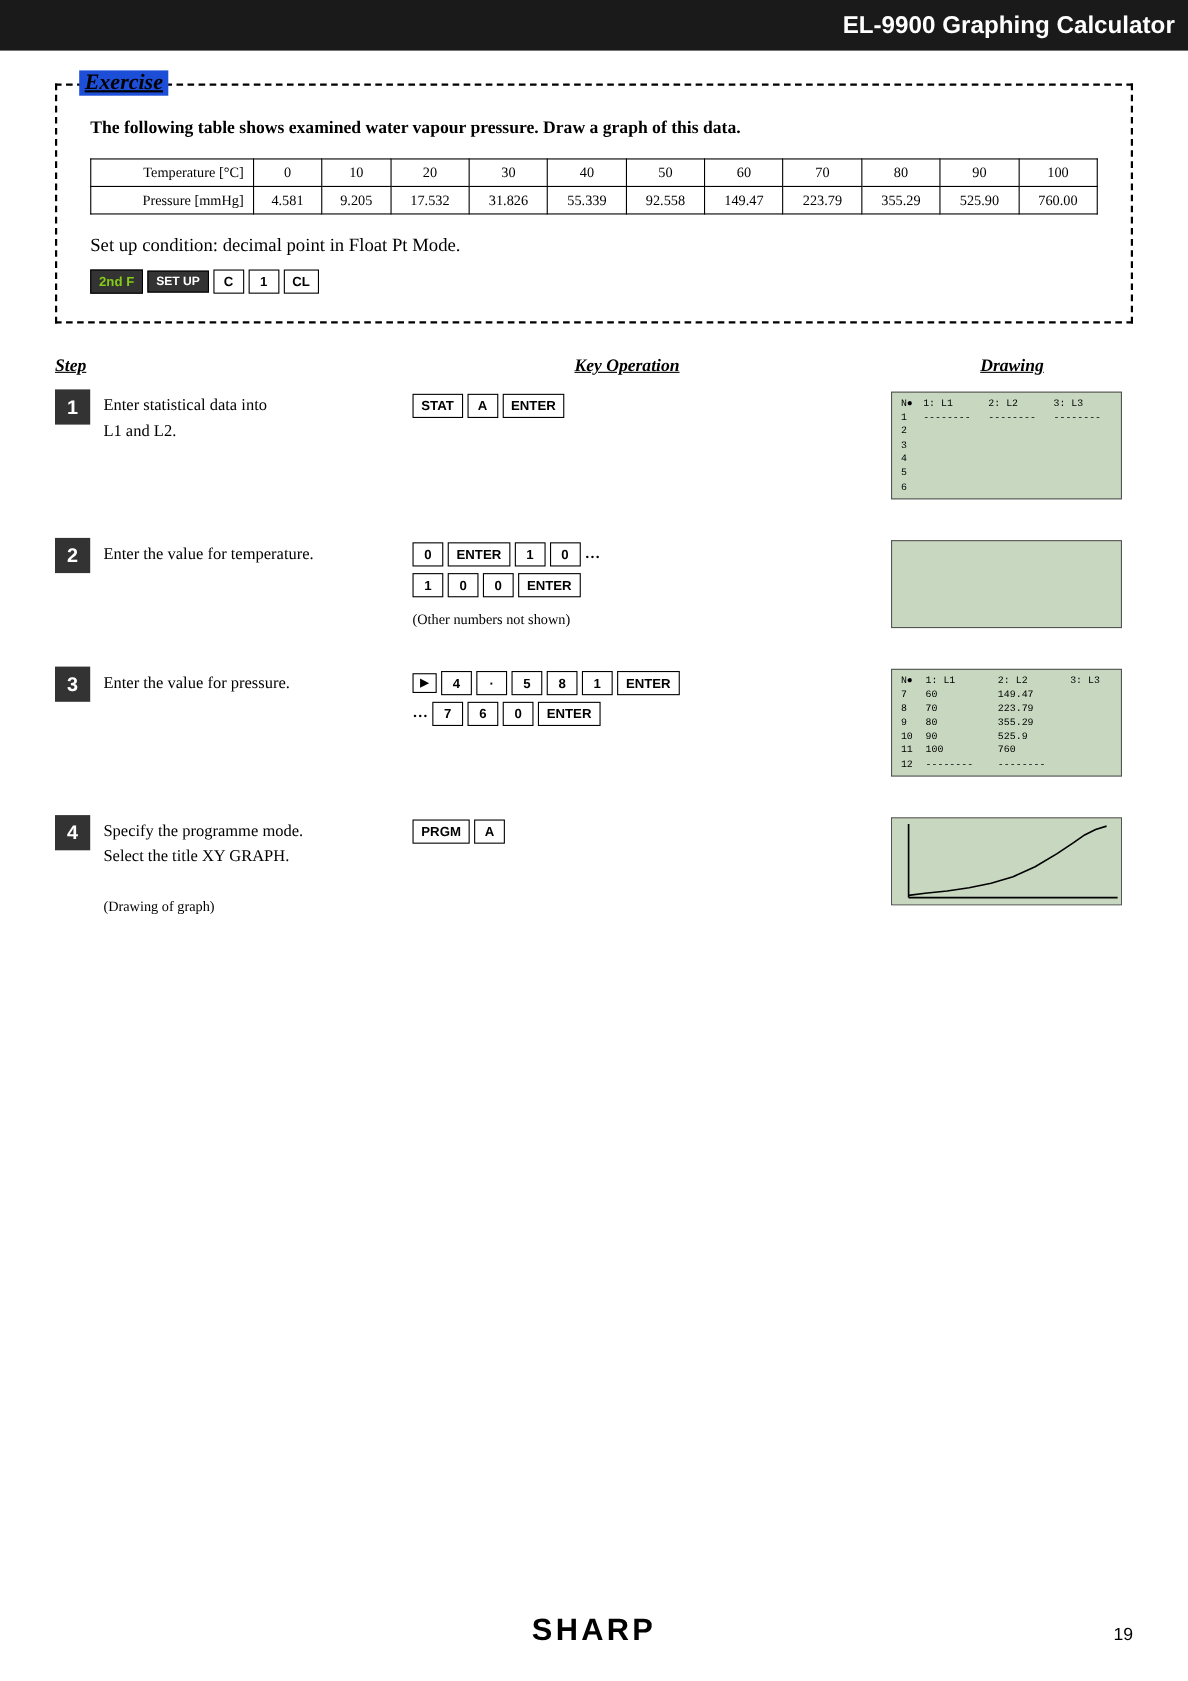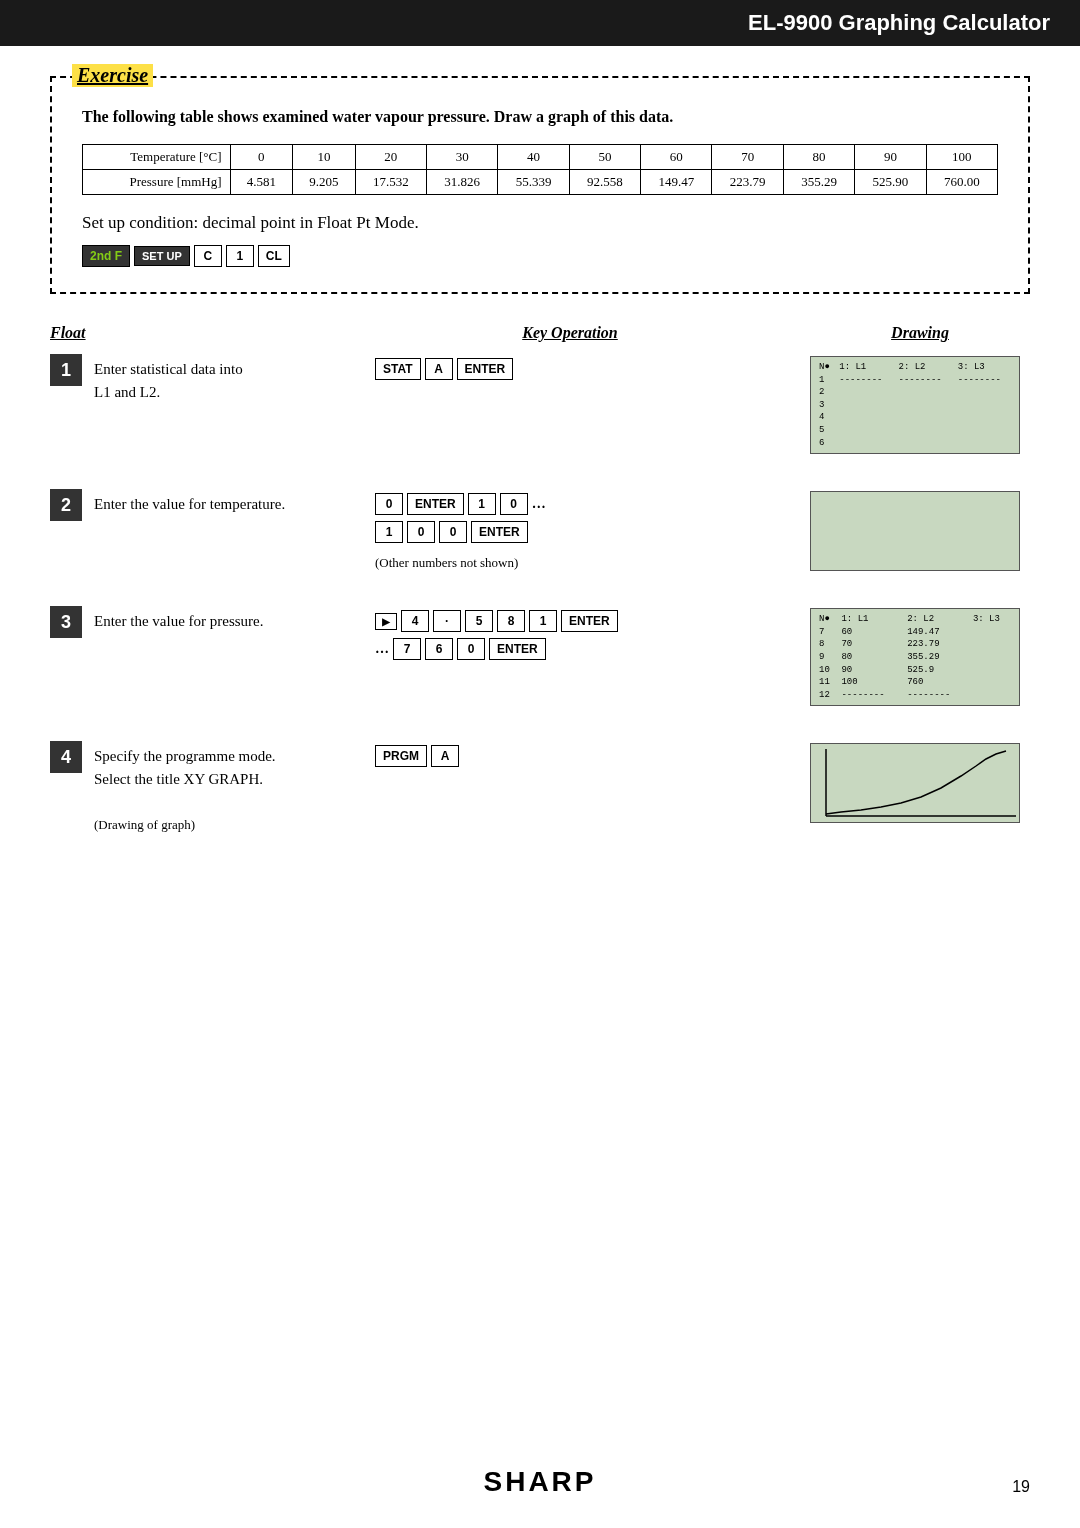--- a/index.html
+++ b/index.html
@@ -10,21 +10,21 @@
       min-height: 1528px;
       position: relative;
       color: #000;
     }
 
     
     .header {
       background: #1a1a1a;
       color: #fff;
       text-align: right;
-      padding: 10px 30px;
+      padding: 10px 12px;
       font-size: 22px;
       font-weight: bold;
       font-family: Arial, sans-serif;
     }
 
     .main-content {
       padding: 30px 50px;
     }
 
     
@@ -37,21 +37,21 @@
 
     .exercise-title {
       font-style: italic;
       font-weight: bold;
       font-size: 20px;
       margin-bottom: 12px;
       text-decoration: underline;
       position: absolute;
       top: -14px;
       left: 20px;
-      background: #fde047;
+      background: #1d4ed8;
       padding: 0 5px;
     }
 
     .exercise-description {
       font-size: 16px;
       font-weight: bold;
       margin-bottom: 18px;
       margin-top: 10px;
     }
 
@@ -328,21 +328,21 @@
       <span class="key-btn setup-key">SET UP</span>
       <span class="key-btn">C</span>
       <span class="key-btn">1</span>
       <span class="key-btn">CL</span>
     </div>
   </div>
 
   <div class="steps-section">
 
     <div class="steps-header">
-      <div class="col-header">Float</div>
+      <div class="col-header">Step</div>
       <div class="col-header center">Key Operation</div>
       <div class="col-header right">Drawing</div>
     </div>
 
     <div class="step-row">
       <div class="step-left">
         <div class="step-number">1</div>
         <div class="step-desc">Enter statistical data into<br>L1 and L2.</div>
       </div>
       <div class="step-keys">

